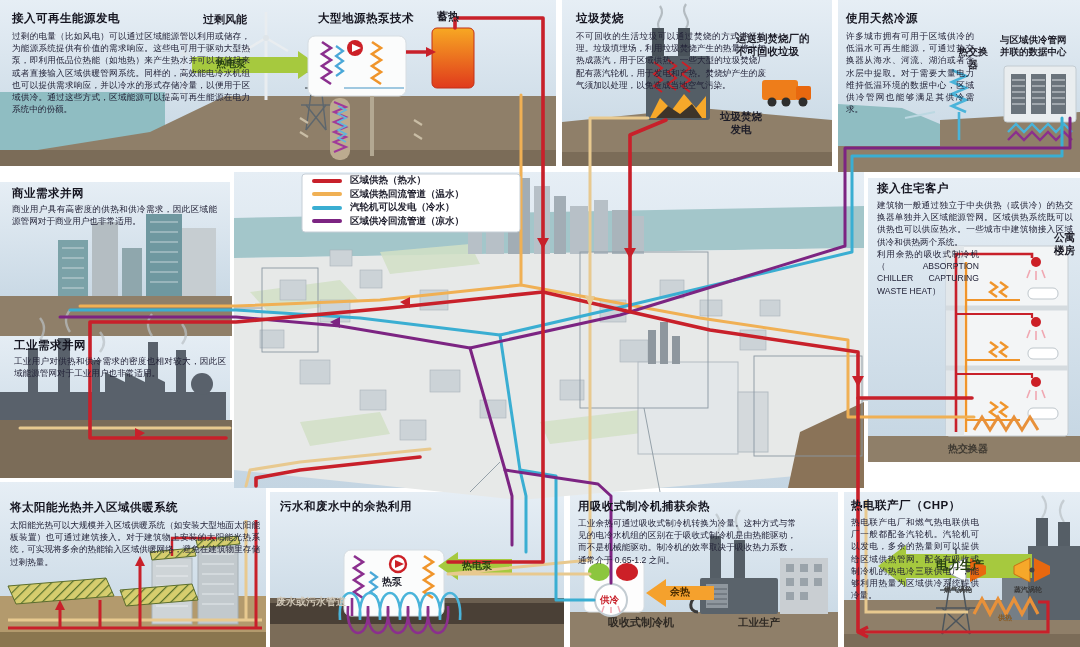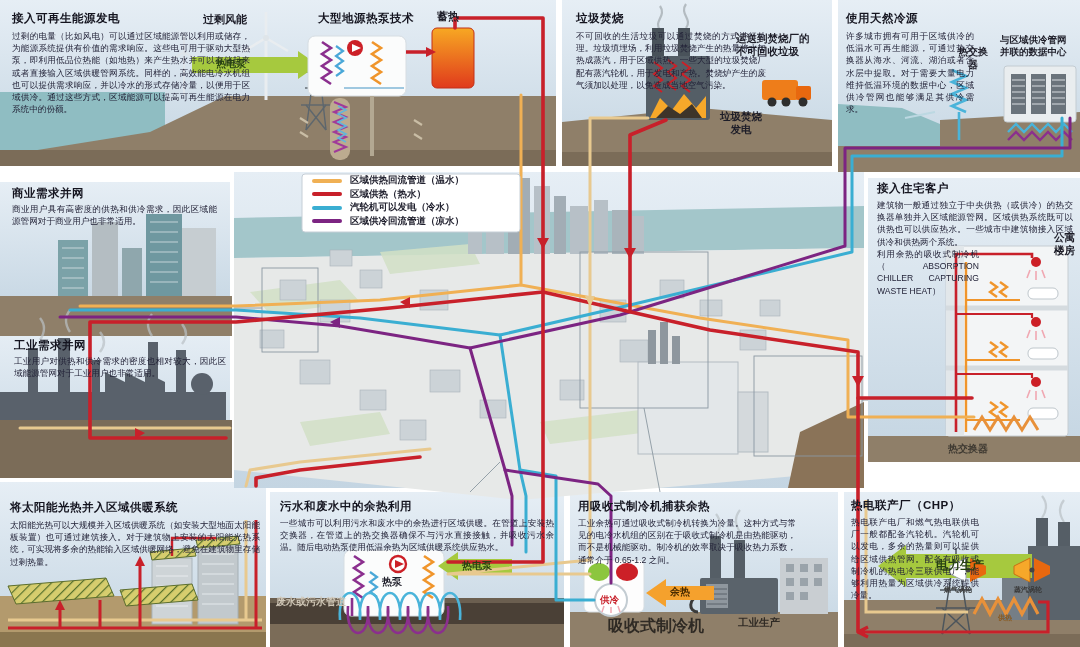--- a/index.html
+++ b/index.html
@@ -436,26 +436,26 @@
     <polygon points="400,302 410,297 410,308" fill="#c8202a"></polygon>
     <polygon points="330,322 340,317 340,328" fill="#7c2482"></polygon>
     <polygon points="145,433 135,428 135,439" fill="#c8202a"></polygon>
   </g>
 
   <rect x="302" y="174" width="218" height="58" rx="3" fill="#ffffff" stroke="#c5ced6"></rect>
 </svg>
 
 <div class="leg">
   <div class="row">
+        <div class="sw sw0"></div>
+        <div class="lt">区域供热（热水）</div>
+      </div>
+  <div class="row">
         <div class="sw sw1"></div>
         <div class="lt">区域供热回流管道（温水）</div>
-      </div>
-  <div class="row">
-        <div class="sw sw0"></div>
-        <div class="lt">区域供热（热水）</div>
       </div>
   <div class="row">
         <div class="sw sw2"></div>
         <div class="lt">汽轮机可以发电（冷水）</div>
       </div>
   <div class="row">
         <div class="sw sw3"></div>
         <div class="lt">区域供冷回流管道（凉水）</div>
       </div>
 </div>
@@ -487,30 +487,29 @@
 <div class="tt" style="left:877px;top:181px;">接入住宅客户</div>
 <div class="bd" style="left:877px;top:199px;width:196px;">建筑物一般通过独立于中央供热（或供冷）的热交换器单独并入区域能源管网。区域供热系统既可以供热也可以供应热水。一些城市中建筑物接入区域供冷和供热两个系统。</div>
 <div class="bd" style="left:877px;top:248px;width:102px;">利用余热的吸收式制冷机（ABSORPTION CHILLER CAPTURING WASTE HEAT）</div>
 <div class="lb" style="left:1006px;top:231px;margin-left:48px;">公寓楼房</div>
 <div class="lb" style="left:948px;top:443px;font-size:10px;color:#3f3a32;">热交换器</div>
 
 <div class="tt" style="left:10px;top:500px;">将太阳能光热并入区域供暖系统</div>
 <div class="bd" style="left:10px;top:519px;width:250px;">太阳能光热可以大规模并入区域供暖系统（如安装大型地面太阳能板装置）也可通过建筑接入。对于建筑物上安装的太阳能光热系统，可实现将多余的热能输入区域供暖网络，避免在建筑物里存储过剩热量。</div>
 
 <div class="tt" style="left:280px;top:499px;">污水和废水中的余热利用</div>
-<div class="bd" style="left:280px;top:517px;width:274px;">一些城市可以利用污水和废水中的余热进行区域供暖。在管道上安装热交换器，在管道上的热交换器确保不与污水直接接触，并吸收污水余温。随后电动热泵使用低温余热为区域供暖系统供应热水。</div>
 <div class="lb" style="left:382px;top:576px;font-size:10px;">热泵</div>
 <div class="lb green-txt" style="left:462px;top:560px;font-size:10px;">热电泵</div>
 <div class="lb" style="left:276px;top:596px;font-size:10px;color:#cfc6b6;">废水或污水管道</div>
 
 <div class="tt" style="left:578px;top:499px;">用吸收式制冷机捕获余热</div>
 <div class="bd" style="left:578px;top:517px;width:218px;">工业余热可通过吸收式制冷机转换为冷量。这种方式与常见的电冷水机组的区别在于吸收式制冷机是由热能驱动，而不是机械能驱动。制冷机的效率取决于吸收热力系数，通常介于 0.65-1.2 之间。</div>
 <div class="lb cool-txt" style="left:600px;top:594px;font-size:9.5px;text-align:right;">供冷</div>
 <div class="lb" style="left:670px;top:586px;font-size:10px;color:#4a2c00;">余热</div>
-<div class="lb" style="left:608px;top:616px;font-size:16px;color:#2f2a24;text-align:center;">吸收式制冷机</div>
+<div class="lb" style="left:608px;top:616px;font-size:11px;color:#2f2a24;text-align:center;">吸收式制冷机</div>
 <div class="lb" style="left:738px;top:616px;font-size:10.5px;color:#2f2a24;">工业生产</div>
 
 <div class="tt" style="left:851px;top:498px;">热电联产厂（CHP）</div>
 <div class="bd" style="left:851px;top:516px;width:128px;">热电联产电厂和燃气热电联供电厂一般都配备汽轮机。汽轮机可以发电，多余的热量则可以提供给区域供热管网。配备有吸收式制冷机的热电冷三联供电厂，能够利用热量为区域供冷系统提供冷量。</div>
 <div class="lb green-txt" style="left:936px;top:558px;font-size:12px;">电力生产</div>
 <div class="sm" style="left:944px;top:586px;">燃气涡轮</div>
 <div class="sm" style="left:1014px;top:586px;">蒸汽涡轮</div>
 <div class="sm" style="left:998px;top:614px;color:#8a5a20;">供热</div>
 
 </div>

